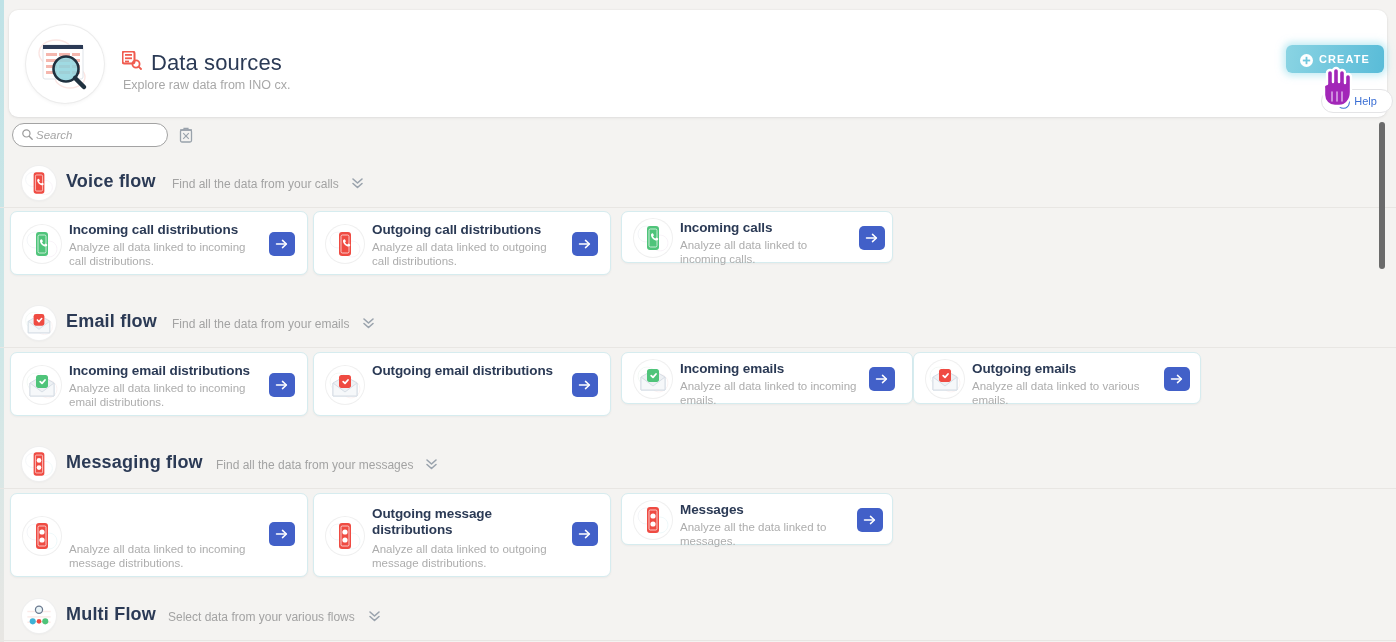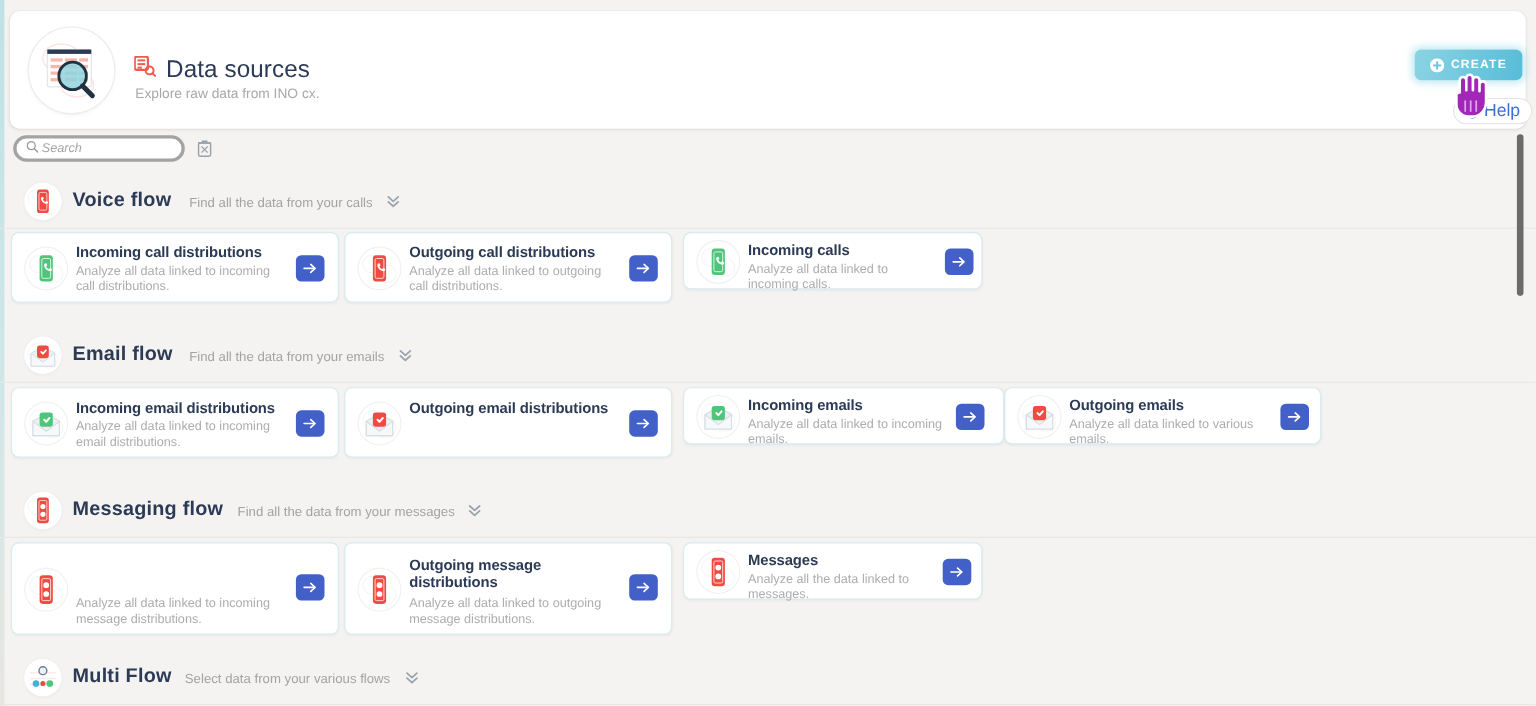--- a/index.html
+++ b/index.html
@@ -56,31 +56,31 @@
   .create-label { color: #fff; font-size: 11px; font-weight: 600; letter-spacing: 1.1px; }
   .plus-icon { width: 13px; height: 13px; }
 
   
   .help-btn {
     position: absolute; left: 1312px; top: 79px; width: 72px; height: 24px;
     border-radius: 13px; background: #fff; border: 1px solid #e4e4e6;
     display: flex; align-items: center; justify-content: center; gap: 4px;
     cursor: pointer;
   }
-  .help-label { color: #3b6fd4; font-size: 16px; }
+  .help-label { color: #3b6fd4; font-size: 11px; }
   .help-q { width: 13px; height: 13px; }
 
   
   .cursor { position: absolute; left: 1311px; top: 54px; width: 34px; height: 44px; pointer-events: none; }
 
   
   .search-wrap { position: absolute; left: 12px; top: 123px; display: flex; align-items: center; gap: 11px; }
   .search-box {
     width: 156px; height: 24px; border-radius: 14px; background: #fff;
-    border: 3px solid #a3a3a3; display: flex; align-items: center; padding: 0 9px; gap: 3px; justify-content: center;
+    border: 1px solid #a3a3a3; display: flex; align-items: center; padding: 0 9px; gap: 3px;
   }
   .search-input {
     border: none; outline: none; background: transparent;
     font-family: "Liberation Sans", sans-serif;
     font-size: 11.5px; font-style: italic; color: #8f8f8f; width: 118px;
   }
   .search-input::placeholder { color: #a5a5a5; font-style: italic; }
   .trash-btn { width: 14px; height: 16px; cursor: pointer; opacity: .75; }
 
   

